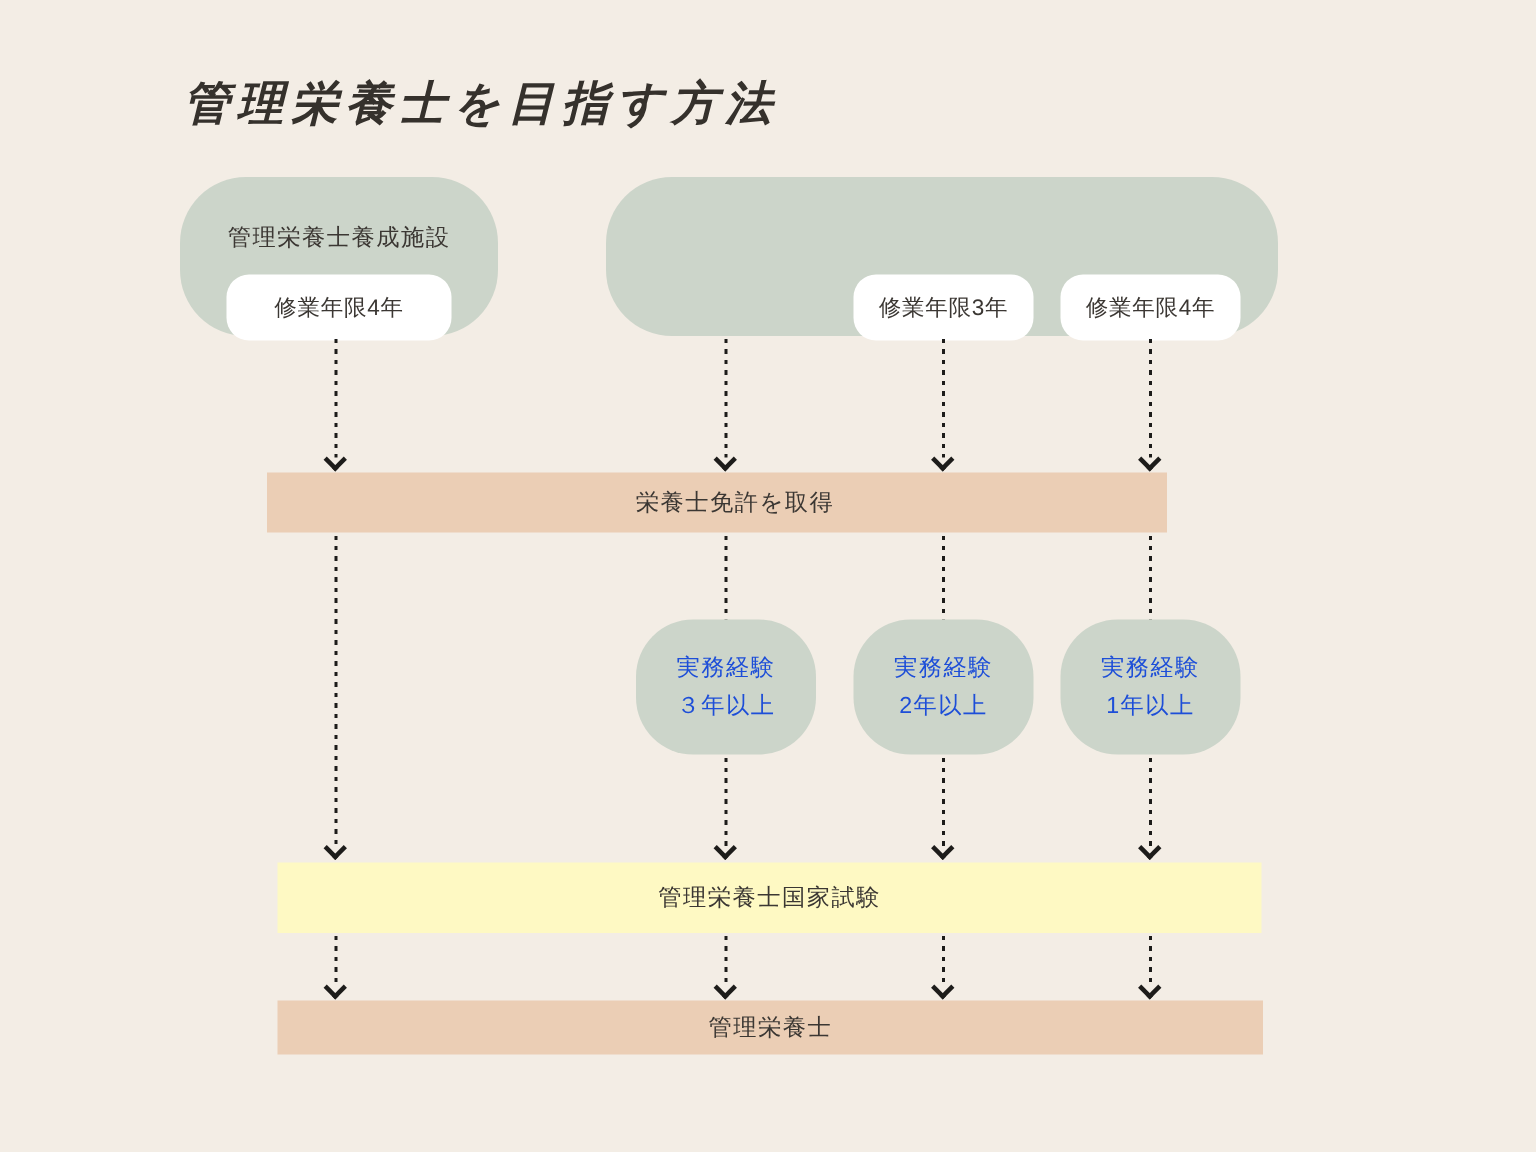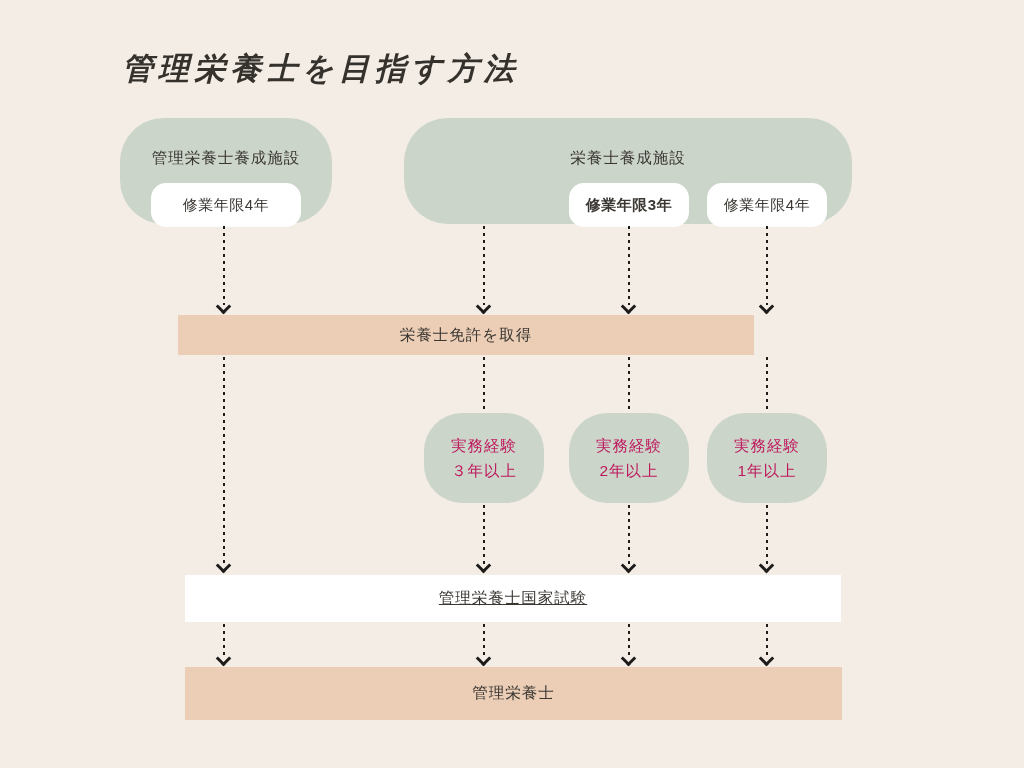--- a/index.html
+++ b/index.html
@@ -56,36 +56,36 @@
 
   .bar {
     display: flex;
     align-items: center;
     justify-content: center;
     font-size: 15.5px;
     letter-spacing: 1px;
     color: #3b3733;
   }
   .bar-peach { background: #ebceb5; }
-  .bar-white { background: #ffffff; text-decoration: underline; }
+  .bar-white { background: #fef9c3; }
 
   .exp-box {
     width: 120px;
     height: 90px;
     background: #ccd5ca;
     border-radius: 38px;
     display: flex;
     flex-direction: column;
     align-items: center;
     justify-content: center;
     text-align: center;
     font-size: 15.5px;
     line-height: 25px;
     letter-spacing: 1px;
-    color: #be185d;
+    color: #1d4ed8;
   }
 
   .arrow {
     position: absolute;
     width: 12px;
   }
   .arrow .dots {
     position: absolute;
     left: 5px;
     top: 0;
@@ -111,43 +111,42 @@
 <body>
 
 <h1 class="abs page-title" style="margin:0;">管理栄養士を目指す方法</h1>
 
 <div class="abs green-box" style="left:120px; top:118px; width:212px; height:106px;">
   <div class="box-label">管理栄養士養成施設</div>
   <div class="pill" style="left:31px; top:65px; width:150px;">修業年限4年</div>
 </div>
 
 <div class="abs green-box" style="left:404px; top:118px; width:448px; height:106px;">
-  <div class="box-label">栄養士養成施設</div>
-  <div class="pill" style="left:165px; top:65px; width:120px;font-weight:bold;">修業年限3年</div>
+  <div class="pill" style="left:165px; top:65px; width:120px;">修業年限3年</div>
   <div class="pill" style="left:303px; top:65px; width:120px;">修業年限4年</div>
 </div>
 
 <div class="arrow has-head" style="left:218px; top:226px; height:88px;">
     <div class="dots"></div>
     <div class="head"></div>
   </div>
 <div class="arrow has-head" style="left:478px; top:226px; height:88px;">
     <div class="dots"></div>
     <div class="head"></div>
   </div>
 <div class="arrow has-head" style="left:623px; top:226px; height:88px;">
     <div class="dots"></div>
     <div class="head"></div>
   </div>
 <div class="arrow has-head" style="left:761px; top:226px; height:88px;">
     <div class="dots"></div>
     <div class="head"></div>
   </div>
 
-<div class="abs bar bar-peach" style="left:178px; top:315px; width:576px; height:40px;">栄養士免許を取得</div>
+<div class="abs bar bar-peach" style="left:178px; top:315px; width:576px; height:40px;padding-left:24px;">栄養士免許を取得</div>
 
 <div class="arrow has-head" style="left:218px; top:357px; height:216px;">
     <div class="dots"></div>
     <div class="head"></div>
   </div>
 
 <div class="arrow" style="left:478px; top:357px; height:56px;">
     <div class="dots"></div>
   </div>
 <div class="arrow" style="left:623px; top:357px; height:56px;">
@@ -195,13 +194,13 @@
   </div>
 <div class="arrow has-head" style="left:623px; top:624px; height:42px;">
     <div class="dots"></div>
     <div class="head"></div>
   </div>
 <div class="arrow has-head" style="left:761px; top:624px; height:42px;">
     <div class="dots"></div>
     <div class="head"></div>
   </div>
 
-<div class="abs bar bar-peach" style="left:185px; top:667px; width:657px; height:53px;">管理栄養士</div>
+<div class="abs bar bar-peach" style="left:185px; top:667px; width:657px; height:36px;">管理栄養士</div>
 
 </body></html>

